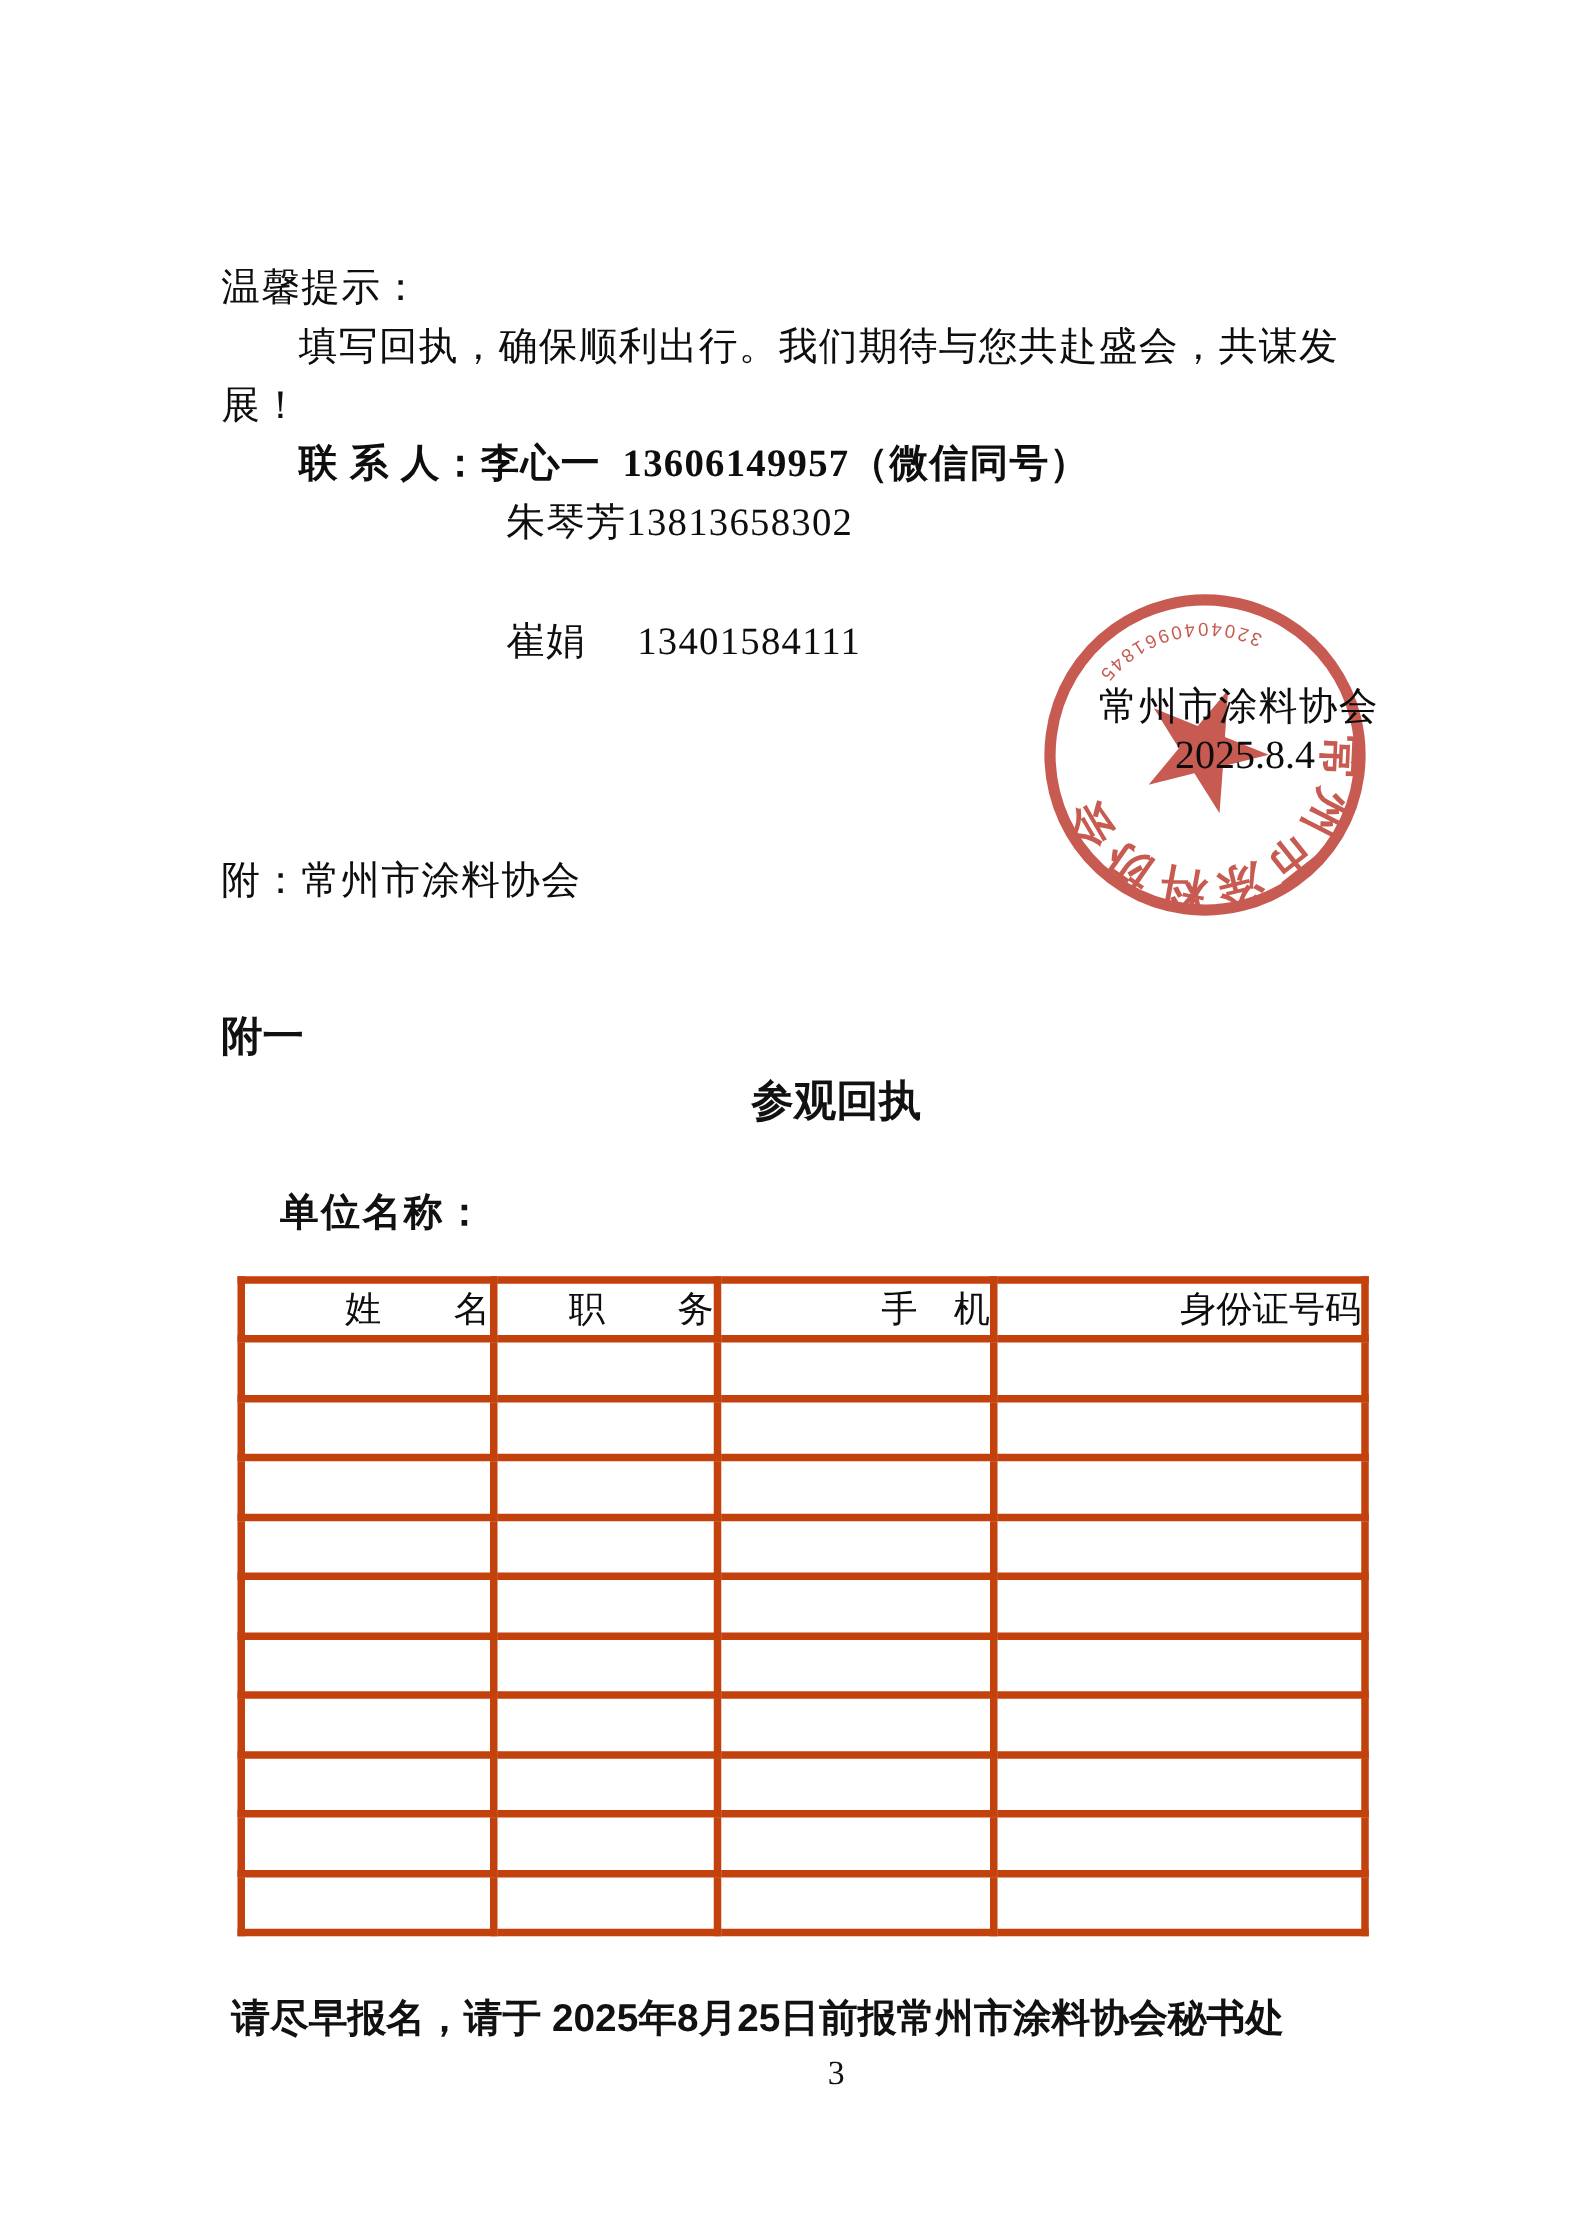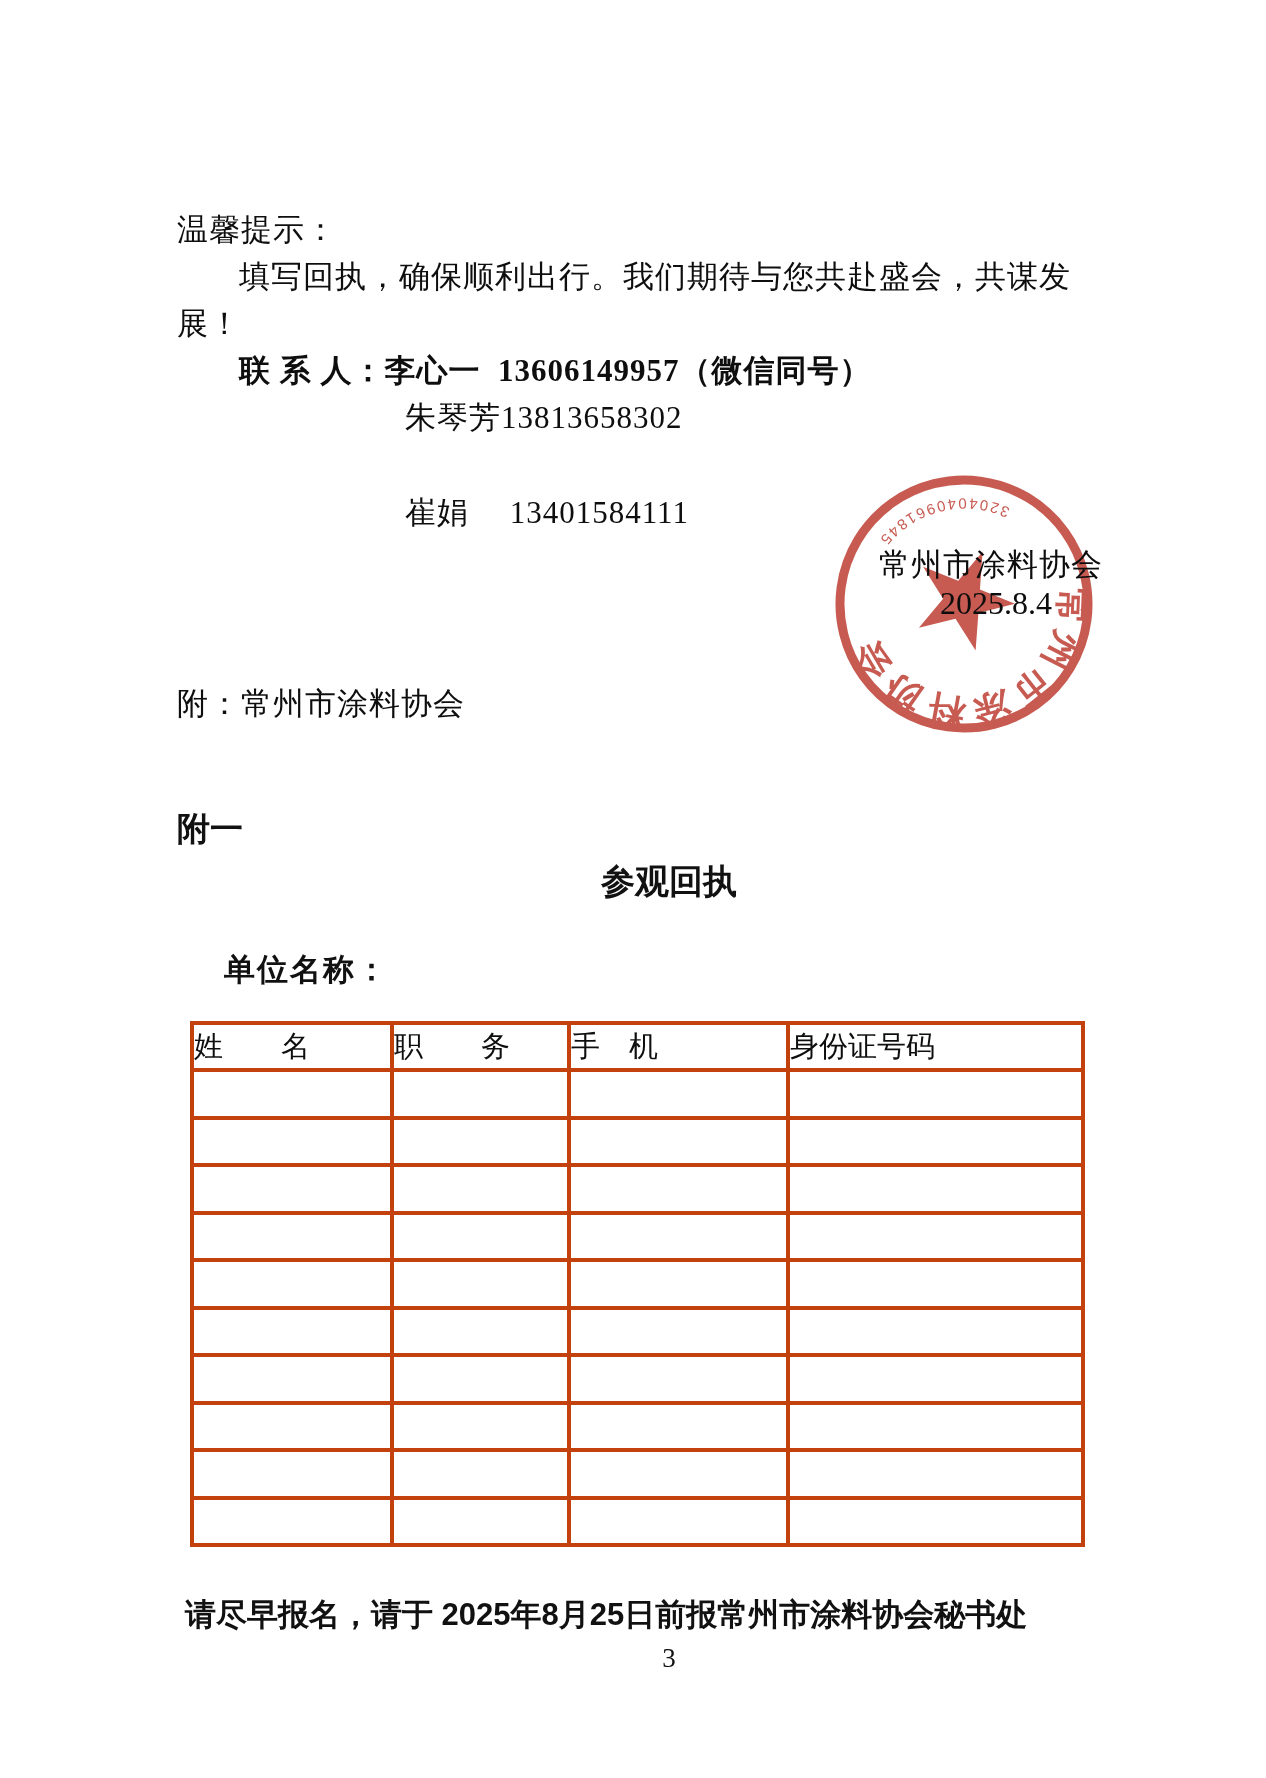--- a/index.html
+++ b/index.html
@@ -18,22 +18,22 @@
   #seal-wrap{position:absolute;left:828px;top:468px;width:272px;height:272px;z-index:1;}
   #seal-wrap svg{width:100%;height:100%;opacity:.88;}
   .seal-overlay{z-index:2;color:#0d0d0d;}
 
   
   #reply-table{
     position:absolute;left:190px;top:1021px;width:875px;
     border-collapse:collapse;table-layout:fixed;z-index:2;background:transparent;
   }
   #reply-table th,#reply-table td{
-    border:4px solid #c2410c;padding:0;margin:0;
-    font-weight:400;font-size:29px;text-align:left;vertical-align:middle;
+    border:6px solid #c2410c;padding:0;margin:0;
+    font-weight:400;font-size:29px;text-align:right;vertical-align:middle;
     font-family:"Liberation Serif","DejaVu Serif",serif;color:#0e0e0e;
   }
   #reply-table thead tr{height:47px;}
   #reply-table tbody tr{height:47.5px;}
   .c1{width:196px;} .c2{width:173px;} .c3{width:215px;} .c4{width:291px;}
 </style>
 </head>
 <body>
 
 <div class="abs body-text" style="left:177px;top:212px;">温馨提示：</div>

